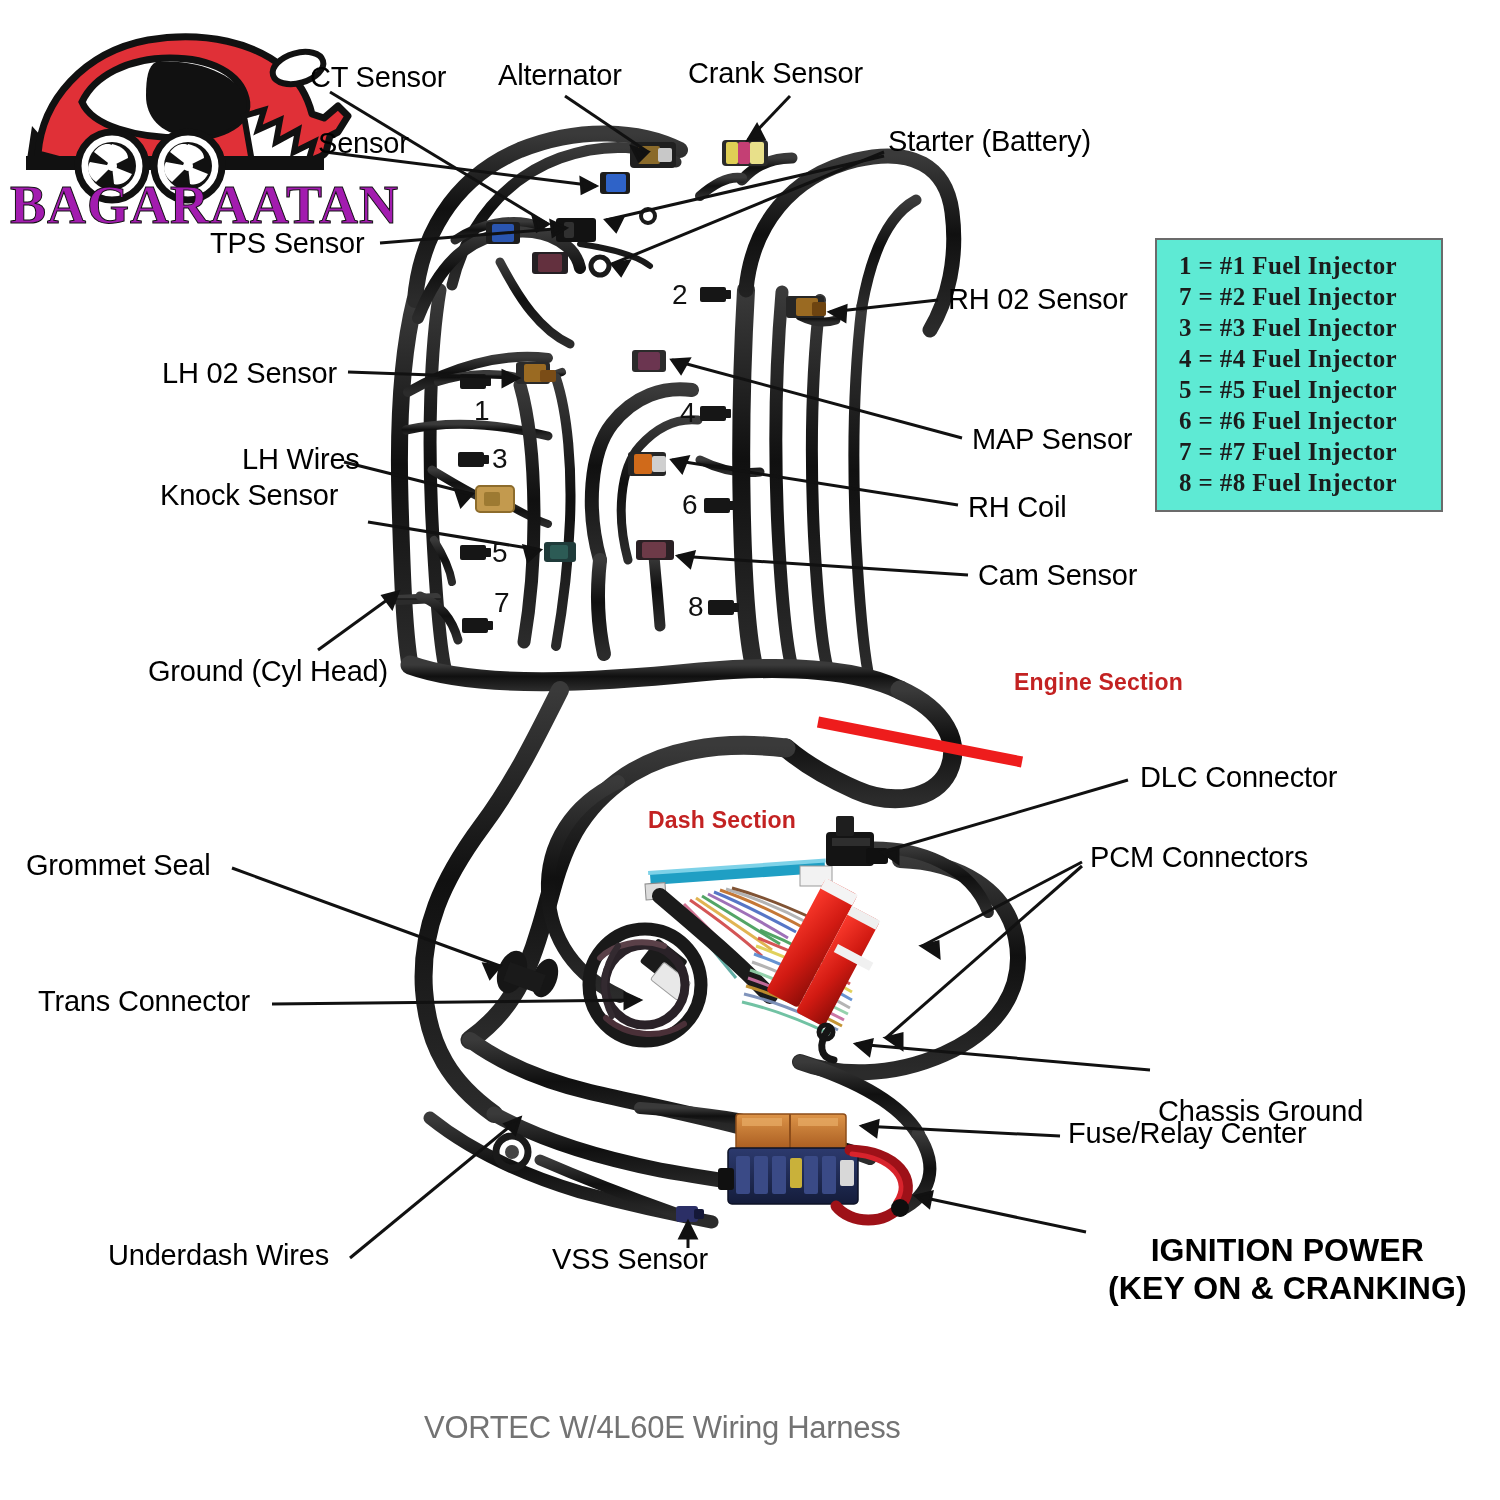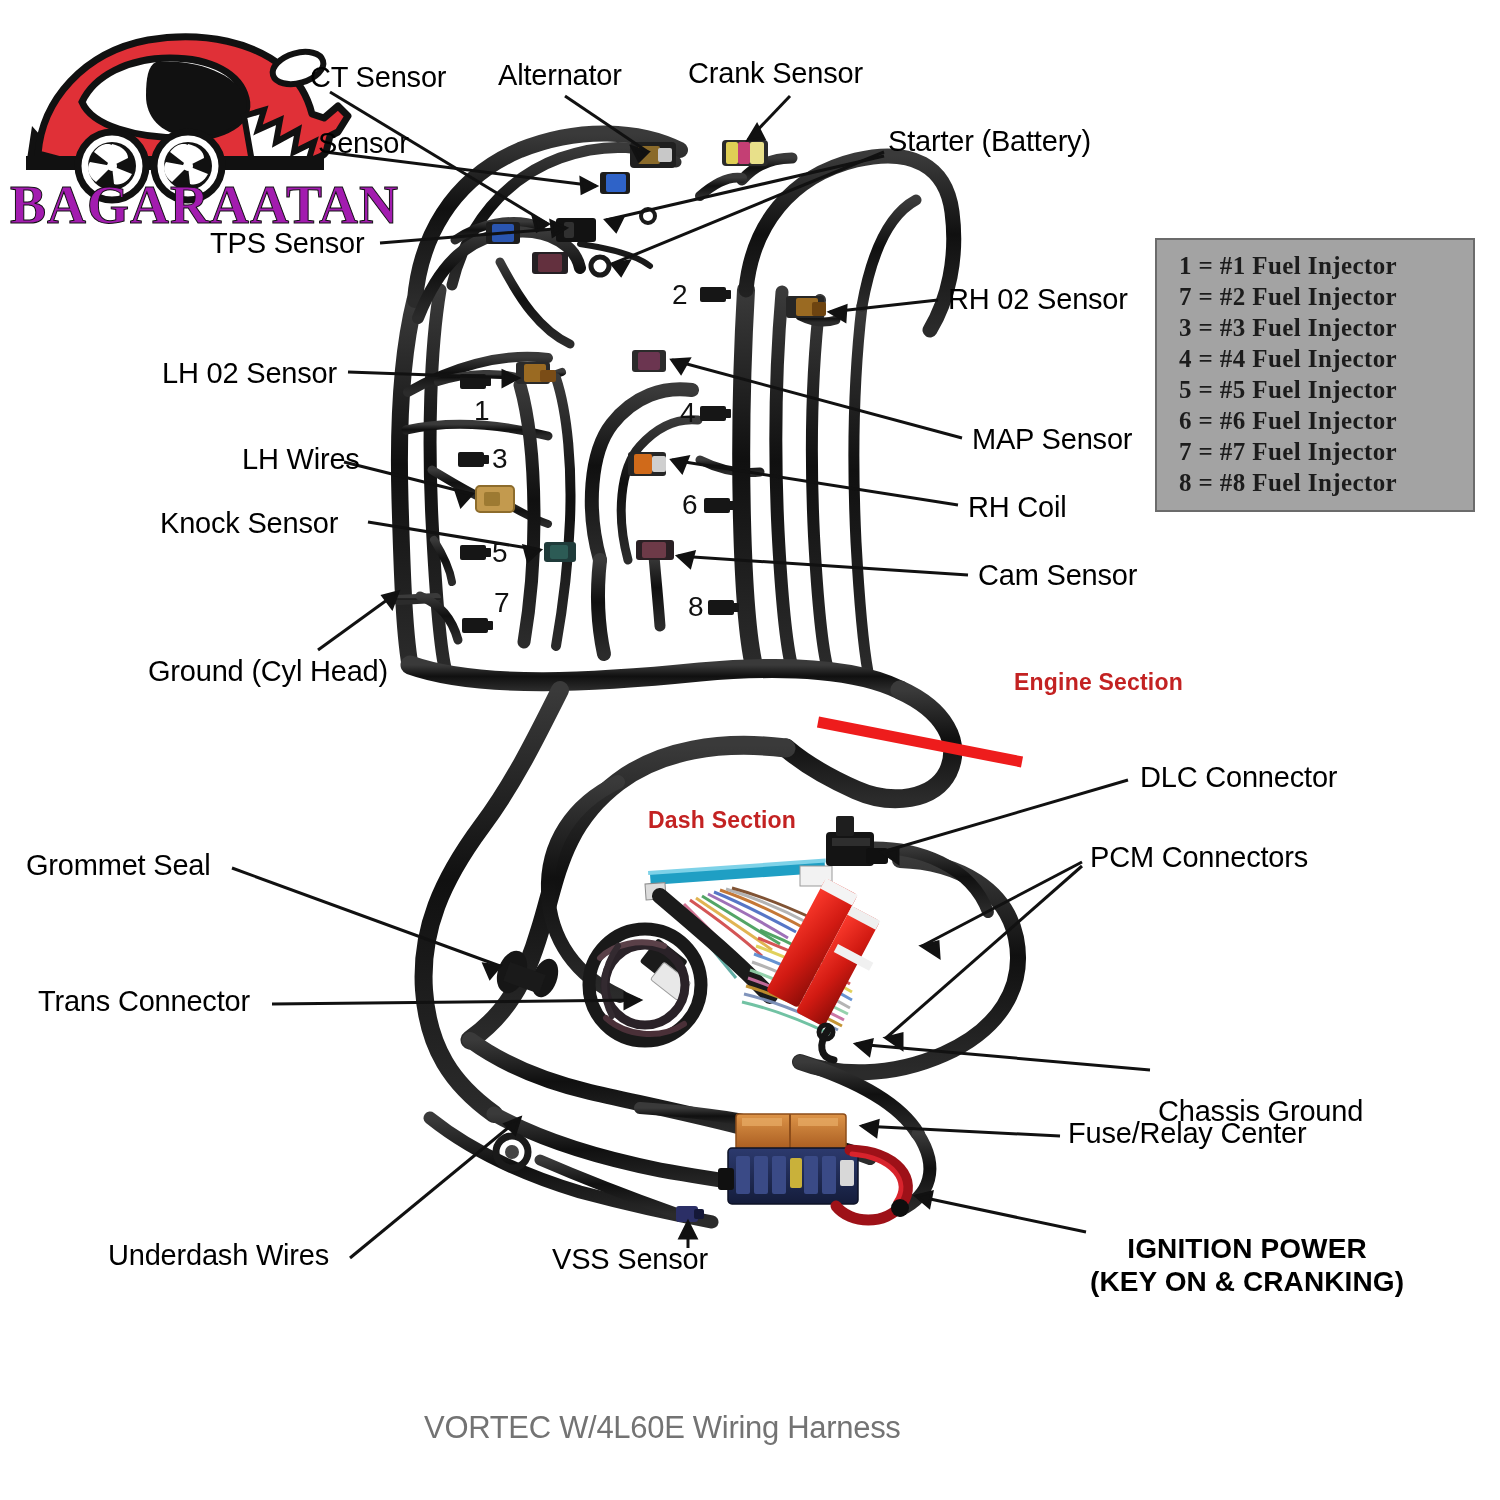--- a/index.html
+++ b/index.html
@@ -25,43 +25,44 @@
     line-height:1.05;
   }
   .lbl.sec{
     color:#c32222;
     font-weight:bold;
     font-size:23px;
     letter-spacing:0.2px;
   }
   .lbl.strong{
     font-weight:bold;
-    font-size:28px;
+    font-size:32px;
     letter-spacing:0.1px;
     text-align:center;
     line-height:1.18;
+    margin-left:18px;
   }
   .lbl.num{
     font-size:28px;
     font-weight:normal;
     color:#111;
   }
   .lbl.title{
     font-size:31px;
     color:#737373;
     letter-spacing:-0.3px;
   }
 
   
   #legend{
     position:absolute;
     left:1155px; top:238px;
-    width:320px;
+    width:288px;
     border:2px solid #6b6b6b;
-    background:#a3a3a3;
+    background:#5eead4;
     padding:10px 6px 12px 6px;
     box-sizing:border-box;
   }
   #legend .row{
     font-family:"Liberation Serif", serif;
     font-weight:bold;
     font-size:25px;
     color:#1c1c1c;
     letter-spacing:0.4px;
     padding:1.5px 0 1.5px 16px;
@@ -538,21 +539,21 @@
   <div class="lbl" style="left:318px;top:128px;">Sensor</div>
   <div class="lbl" style="left:210px;top:228px;">TPS Sensor</div>
   <div class="lbl" style="left:498px;top:60px;">Alternator</div>
   <div class="lbl" style="left:688px;top:58px;">Crank Sensor</div>
   <div class="lbl" style="left:888px;top:126px;">Starter (Battery)</div>
   <div class="lbl" style="left:948px;top:284px;">RH 02 Sensor</div>
   <div class="lbl" style="left:162px;top:358px;">LH 02 Sensor</div>
   <div class="lbl" style="left:972px;top:424px;">MAP Sensor</div>
   <div class="lbl" style="left:242px;top:444px;">LH Wires</div>
   <div class="lbl" style="left:968px;top:492px;">RH Coil</div>
-  <div class="lbl" style="left:160px;top:508px;">Knock Sensor</div>
+  <div class="lbl" style="left:160px;top:480px;">Knock Sensor</div>
   <div class="lbl" style="left:978px;top:560px;">Cam Sensor</div>
   <div class="lbl" style="left:148px;top:656px;">Ground (Cyl Head)</div>
 
   <div class="lbl sec" style="left:1014px;top:670px;">Engine Section</div>
   <div class="lbl sec" style="left:648px;top:808px;">Dash Section</div>
 
   <div class="lbl" style="left:1140px;top:762px;">DLC Connector</div>
   <div class="lbl" style="left:1090px;top:842px;">PCM Connectors</div>
   <div class="lbl" style="left:26px;top:850px;">Grommet Seal</div>
   <div class="lbl" style="left:1158px;top:1052px;margin-top:44px;">Chassis Ground</div>

